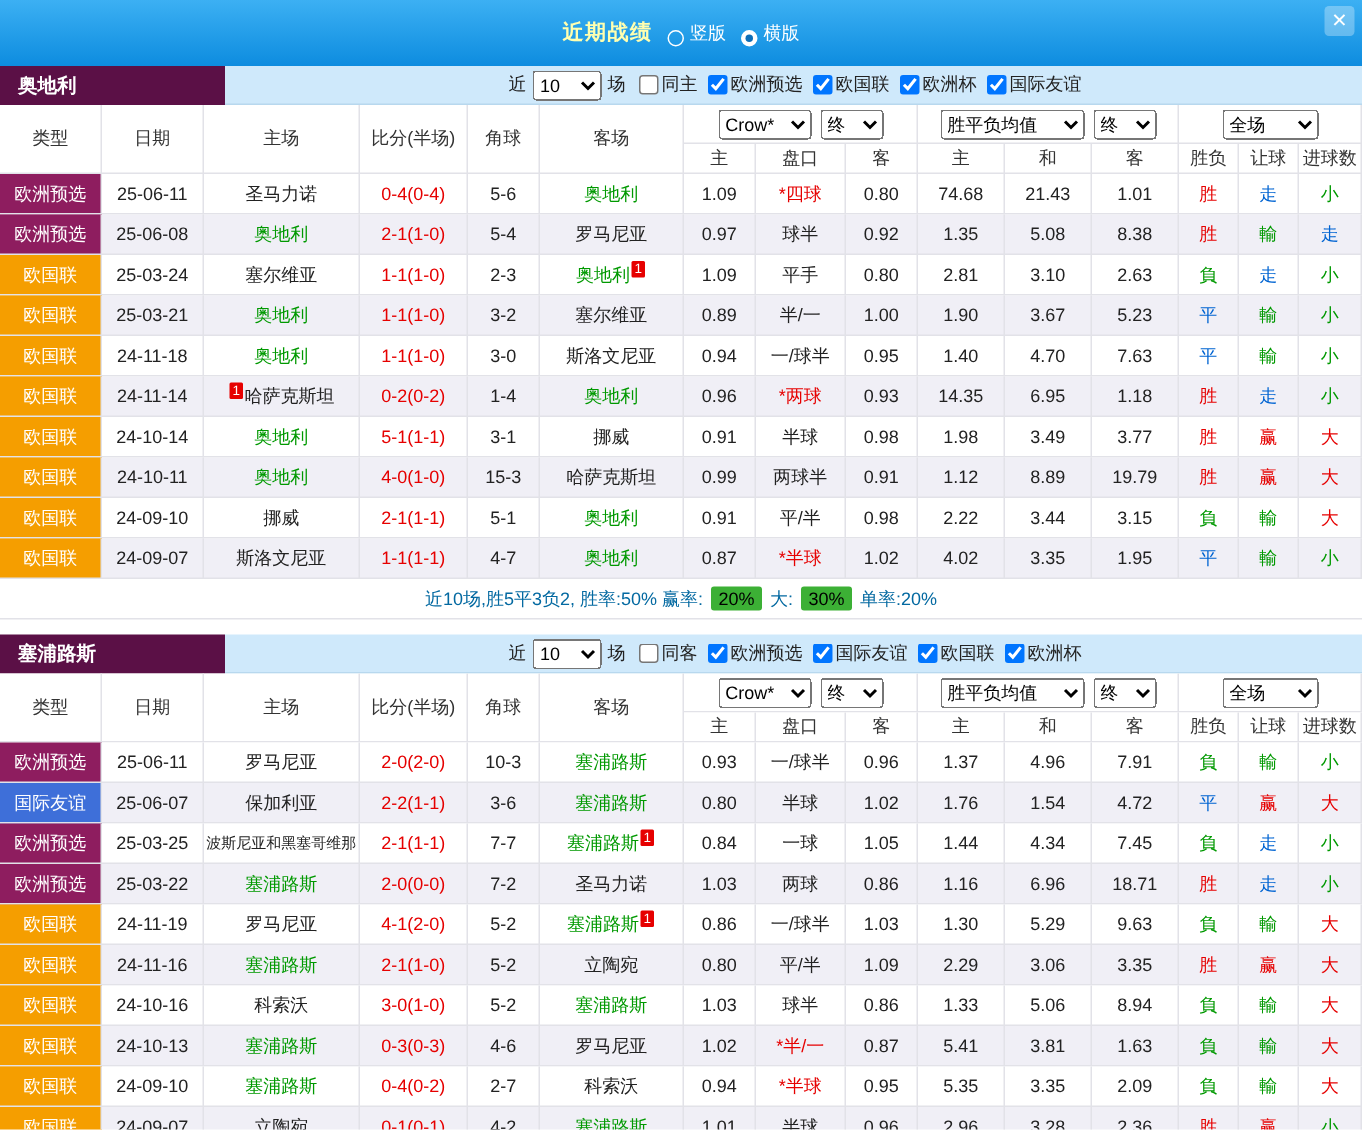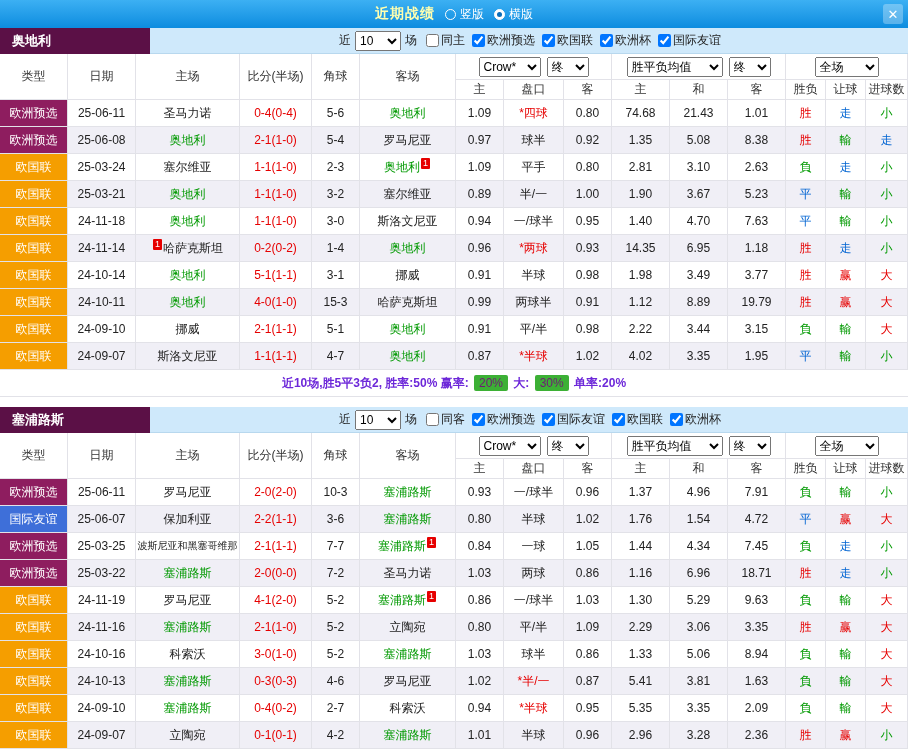--- a/index.html
+++ b/index.html
@@ -3,25 +3,25 @@
 <meta charset="utf-8">
 <style>
   * { box-sizing: border-box; margin: 0; padding: 0; }
   body {
     width: 908px; height: 753px; overflow: hidden;
     font-family: "Liberation Sans", "DejaVu Sans", sans-serif;
     font-size: 12px; color: #222; background: #fff;
   }
   
   .titlebar {
-    height: 28px; background: linear-gradient(180deg, #3cb0f3, #0d8cdf);
+    height: 44px; background: linear-gradient(180deg, #3cb0f3, #0d8cdf);
     display: flex; align-items: center; justify-content: center; position: relative; gap: 10px;
   }
   .title { color: #ffffb0; font-weight: bold; font-size: 14px; letter-spacing: 1px; }
-  .radio-wrap { display: flex; align-items: center; gap: 4px; color: #fff; font-size: 12px; cursor: pointer; }
+  .radio-wrap { display: flex; align-items: flex-end; gap: 4px; color: #fff; font-size: 12px; cursor: pointer; }
   .radio {
     width: 11px; height: 11px; border: 1px solid #fff; border-radius: 50%;
     display: inline-block; position: relative; background: transparent;
   }
   .radio.checked { background: #fff; }
   .radio.checked::after {
     content: ""; position: absolute; left: 2px; top: 2px; width: 5px; height: 5px;
     border-radius: 50%; background: #0d6eb8;
   }
   .close-btn {
@@ -69,22 +69,22 @@
   .teamcell { font-size: 12px; }
   .rcard {
     background: #e60000; color: #fff; font-size: 9px; line-height: 1;
     padding: 1px 2px; margin: 0 1px; border-radius: 1px;
     align-self: flex-start; margin-top: 4px;
   }
   .summary-row {
     height: 27px; display: flex; align-items: center; justify-content: center;
     border-bottom: 1px solid #e2e2e8; background: #fff; font-size: 12px;
   }
-  .splain { white-space: pre; color: #6d28d9; font-weight: bold; }
-  .sbadge { background: #3cb035; color: #701a75; padding: 1px 5px; border-radius: 2px; margin: 0 2px; }
+  .splain { white-space: pre; color: #0369a1; }
+  .sbadge { background: #3cb035; color: #000000; padding: 1px 5px; border-radius: 2px; margin: 0 2px; }
 </style>
 </head>
 <body>
 
 <div class="titlebar">
   <span class="title">近期战绩</span>
   <label class="radio-wrap">
     <span class="radio"></span>
     <span>竖版</span>
   </label>

